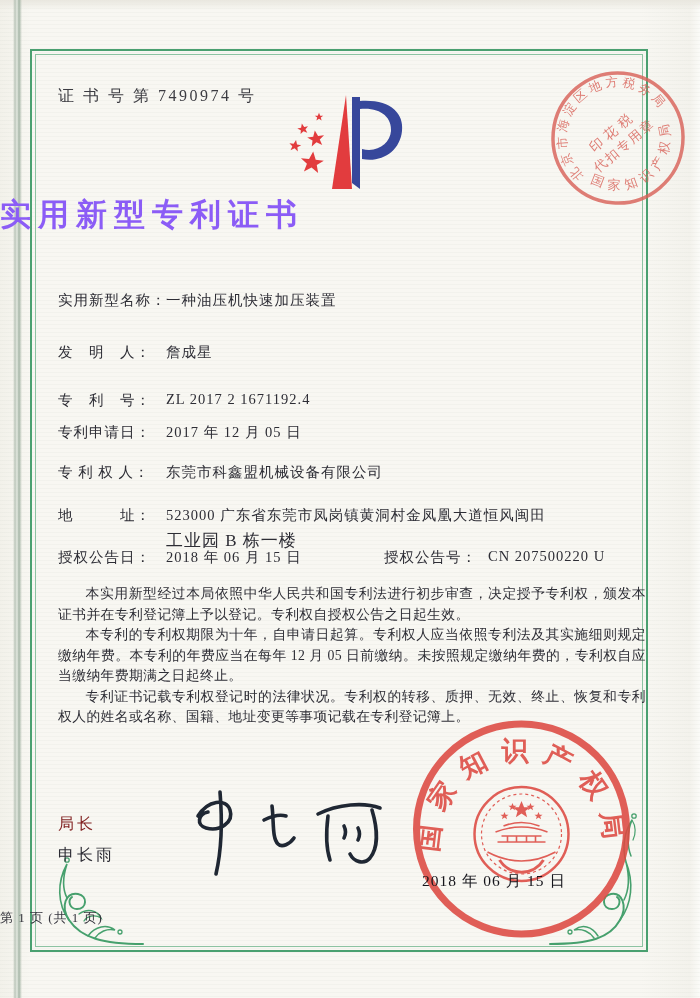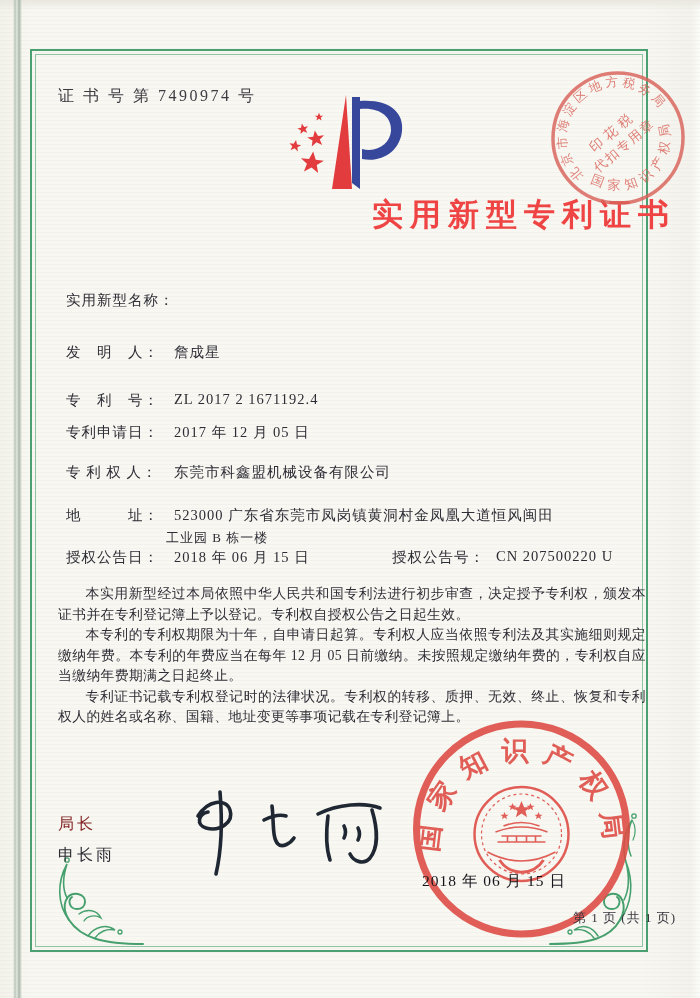--- a/index.html
+++ b/index.html
@@ -23,38 +23,38 @@
     background:linear-gradient(90deg, rgba(255,255,255,0) 0, #aebbae 2px, #dfe6dd 4px, #93a796 6px, rgba(247,246,241,0) 9px);
     opacity:.8;}
   
   .frame{position:absolute;left:30px;top:49px;width:614px;height:899px;
     border:2.5px solid var(--green);}
   .frame-inner{position:absolute;left:3px;top:3px;right:3px;bottom:3px;
     border:1.5px solid var(--green-light);}
   .cert-no{position:absolute;left:58px;top:86px;font-size:16px;color:#3c3c42;
     letter-spacing:2.5px;}
   .logo{position:absolute;left:282px;top:93px;}
-  .title{position:absolute;left:0;top:194px;width:676px;text-align:right;
-    font-size:31px;font-weight:bold;color:#ef4444;letter-spacing:7px;}
+  .title{position:absolute;left:0;top:194px;width:676px;text-align:left;
+    font-size:31px;font-weight:bold;color:#8b5cf6;letter-spacing:7px;}
   .fieldrow{position:absolute;font-size:14.5px;color:#2d2d35;letter-spacing:1px;
-    display:flex;white-space:nowrap;margin-left:8px;}
+    display:flex;white-space:nowrap;}
   .fieldrow .lab{width:108px;flex:0 0 auto;}
   .fieldrow .val{white-space:normal;}
-  .addr2{position:absolute;font-size:13px;color:#2d2d35;letter-spacing:1px;}
+  .addr2{position:absolute;font-size:17px;color:#2d2d35;letter-spacing:1px;}
   .body-text{position:absolute;left:58px;top:584px;width:588px;
     font-size:13.8px;line-height:20.5px;color:#2e2e36;text-align:justify;letter-spacing:.4px;}
   .body-text p{margin:0;text-indent:2em;}
   .sig-title{position:absolute;left:58px;top:814px;font-size:16px;color:#7f1d1d;letter-spacing:3px;}
   .sig-name{position:absolute;left:58px;top:845px;font-size:16px;color:#2b2b33;letter-spacing:3px;font-family:Liberation Mono, monospace;}
   .signature-svg{position:absolute;left:168px;top:786px;}
   .seal-main{position:absolute;left:404px;top:716px;opacity:.88;}
   .seal-date{position:absolute;left:422px;top:871px;font-size:15.5px;color:#15151b;
     letter-spacing:1px;white-space:nowrap;}
   .seal-tax{position:absolute;left:536px;top:52px;transform:rotate(-40deg);opacity:.82;}
-  .footer{position:absolute;left:0;top:909px;width:676px;text-align:right;
+  .footer{position:absolute;left:0;top:909px;width:676px;text-align:left;
     font-size:13px;color:#36363e;letter-spacing:1px;}
   .flourish{position:absolute;}
   :root{--green:#4aa070;--green-light:#8cc3a2;--seal-red:#dd4a42;--logo-red:#e23c3e;--logo-blue:#37479b;}
   svg text{font-family:"Liberation Serif","DejaVu Serif",serif;}
 </style>
 </head>
 <body>
 
 <div class="scan">
   <div class="paper"></div>
@@ -102,20 +102,21 @@
       <path transform="translate(13,53) scale(0.6) rotate(10)" d="M0,-10 2.9,-3.1 10,-3.1 4.3,1.2 6.2,8.1 0,4 -6.2,8.1 -4.3,1.2 -10,-3.1 -2.9,-3.1 Z"></path>
       <path transform="translate(34,46) scale(0.85) rotate(-8)" d="M0,-10 2.9,-3.1 10,-3.1 4.3,1.2 6.2,8.1 0,4 -6.2,8.1 -4.3,1.2 -10,-3.1 -2.9,-3.1 Z"></path>
       <path transform="translate(30,70) scale(1.15) rotate(6)" d="M0,-10 2.9,-3.1 10,-3.1 4.3,1.2 6.2,8.1 0,4 -6.2,8.1 -4.3,1.2 -10,-3.1 -2.9,-3.1 Z"></path>
     </g>
   </svg>
 
   <div class="title">实用新型专利证书</div>
 
   <div class="fieldrow" style="left:58px;top:291px">
     <span class="lab">实用新型名称：</span>
+    <span class="val">一种油压机快速加压装置</span>
   </div>
   <div class="fieldrow" style="left:58px;top:343px">
     <span class="lab">发　明　人：</span>
     <span class="val">詹成星</span>
   </div>
   <div class="fieldrow" style="left:58px;top:391px">
     <span class="lab">专　利　号：</span>
     <span class="val">ZL 2017 2 1671192.4</span>
   </div>
   <div class="fieldrow" style="left:58px;top:423px">

